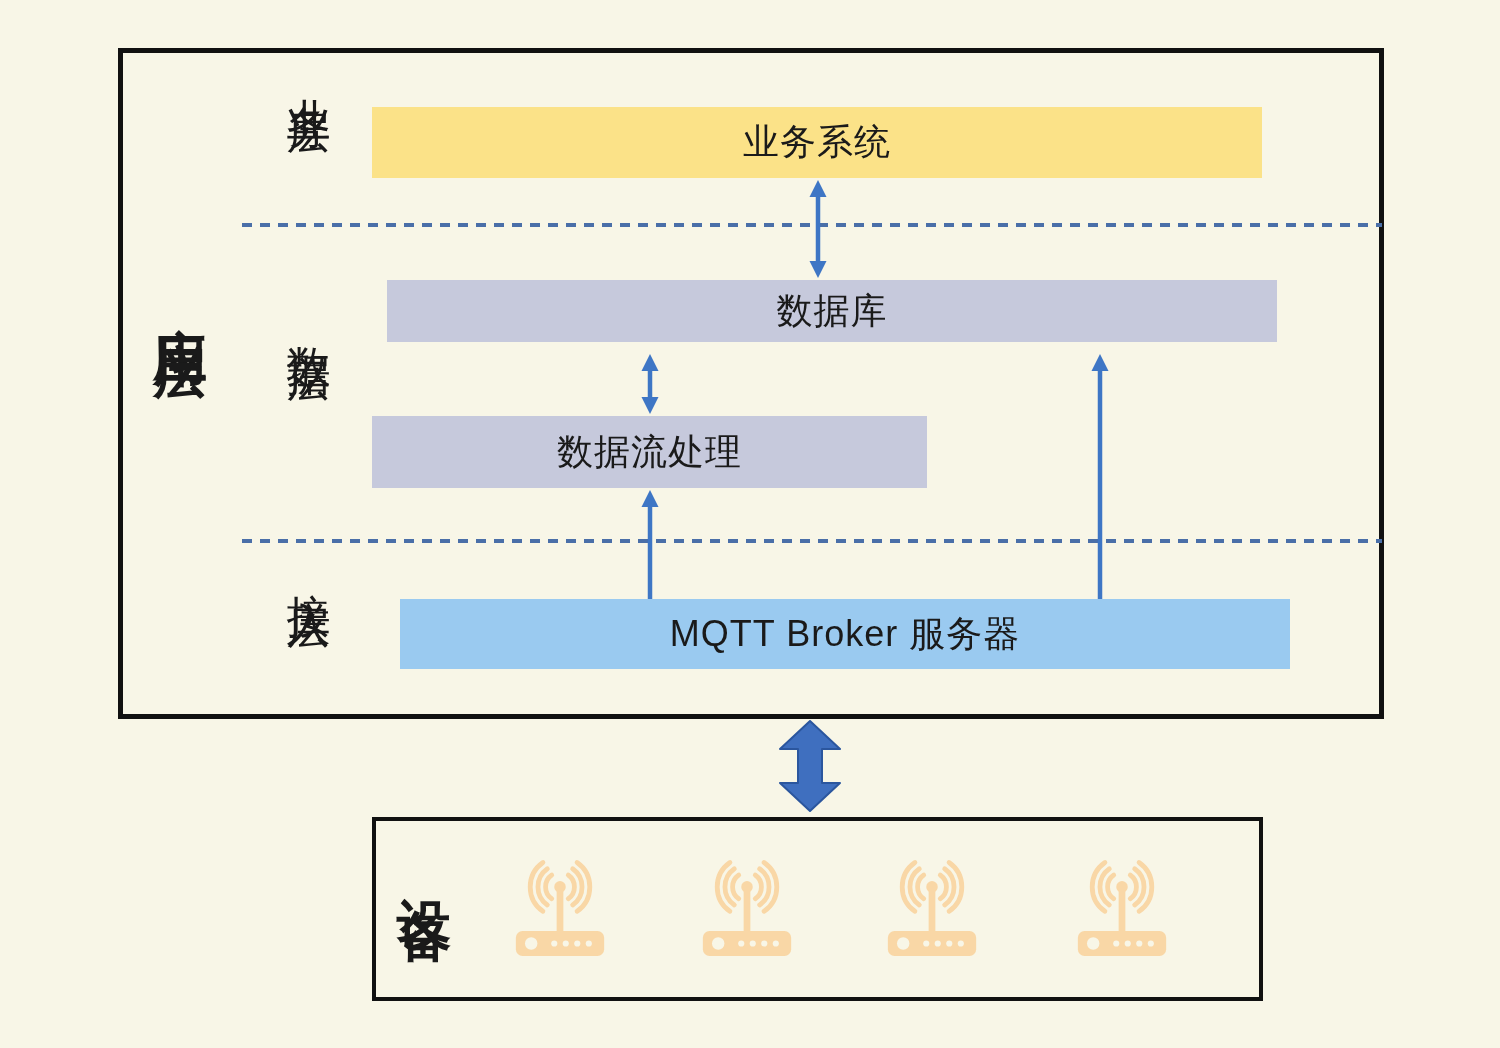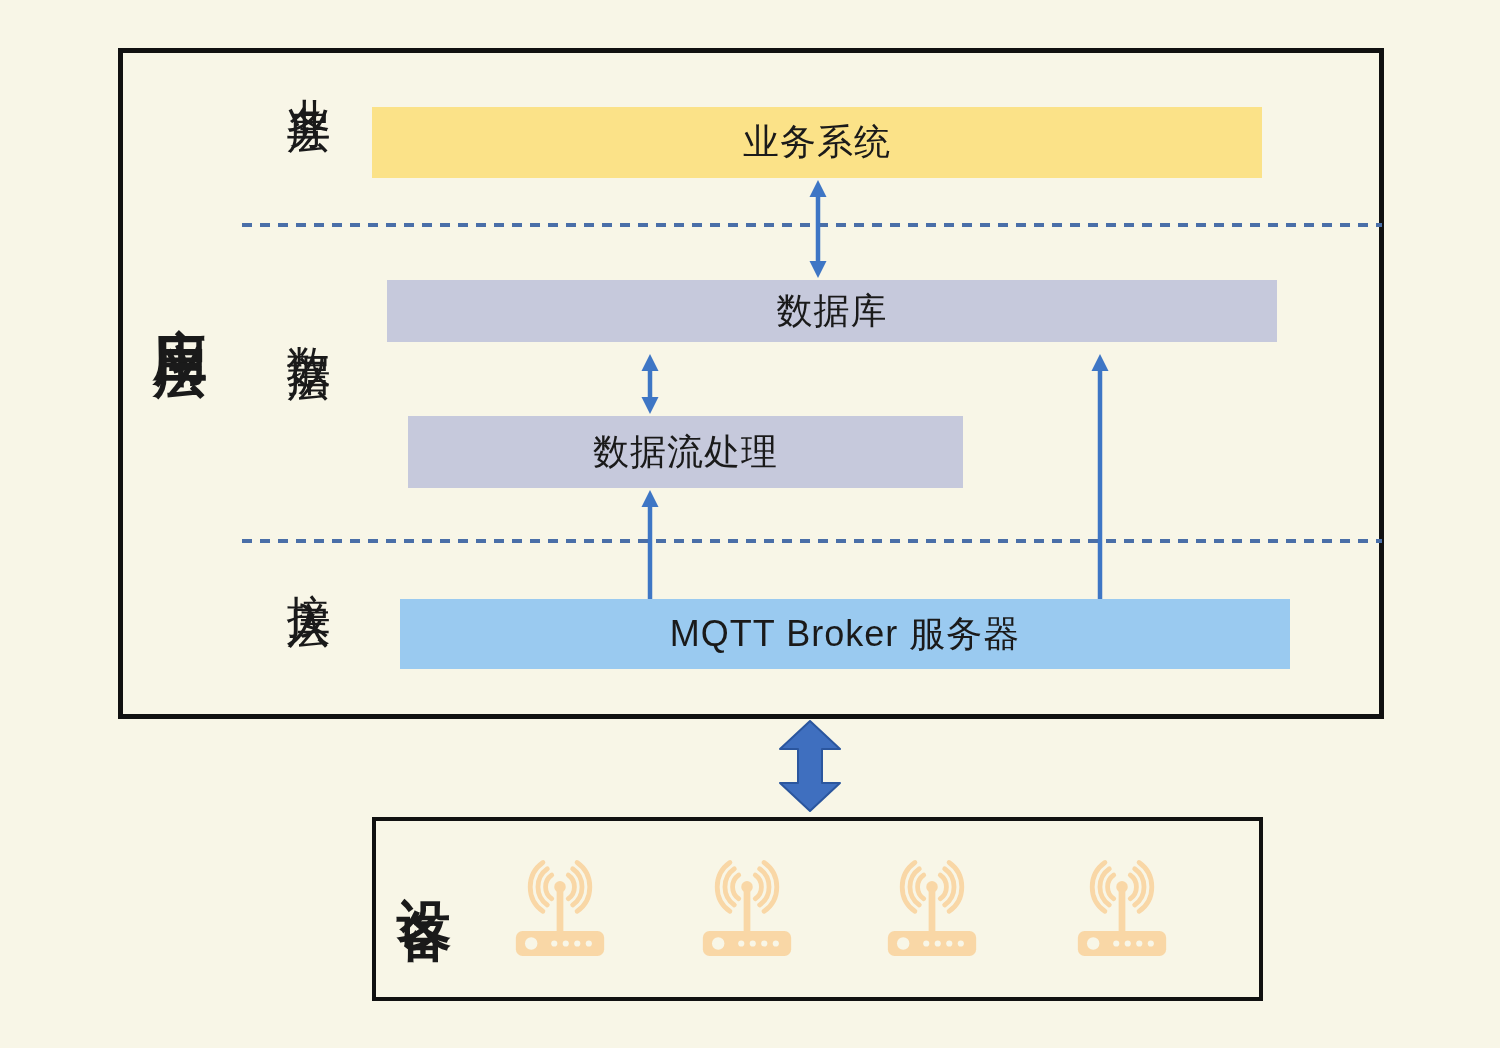--- a/index.html
+++ b/index.html
@@ -43,21 +43,21 @@
   }
   .layer-box{
     position:absolute;
     display:flex;align-items:center;justify-content:center;
     font-size:36px;font-weight:500;
     letter-spacing:1px;
     box-sizing:border-box;
   }
   .box-business{left:372px;top:107px;width:890px;height:71px;background:var(--yellow-box);}
   .box-database{left:372px;top:280px;width:890px;height:62px;background:var(--lavender-box);margin-left:15px;}
-  .box-stream{left:372px;top:416px;width:555px;height:72px;background:var(--lavender-box);margin-left:36px;}
+  .box-stream{left:372px;top:416px;width:555px;height:72px;background:var(--lavender-box);}
   .box-mqtt{left:372px;top:599px;width:890px;height:70px;background:var(--blue-box);margin-left:28px;}
   .vlabel{
     position:absolute;
     writing-mode:vertical-rl;
     text-orientation:upright;
     white-space:nowrap;
     line-height:1;
   }
   .vlabel.small{font-size:44px;font-weight:500;letter-spacing:8px;}
   .vlabel.big{font-size:54px;font-weight:900;letter-spacing:12px;}

